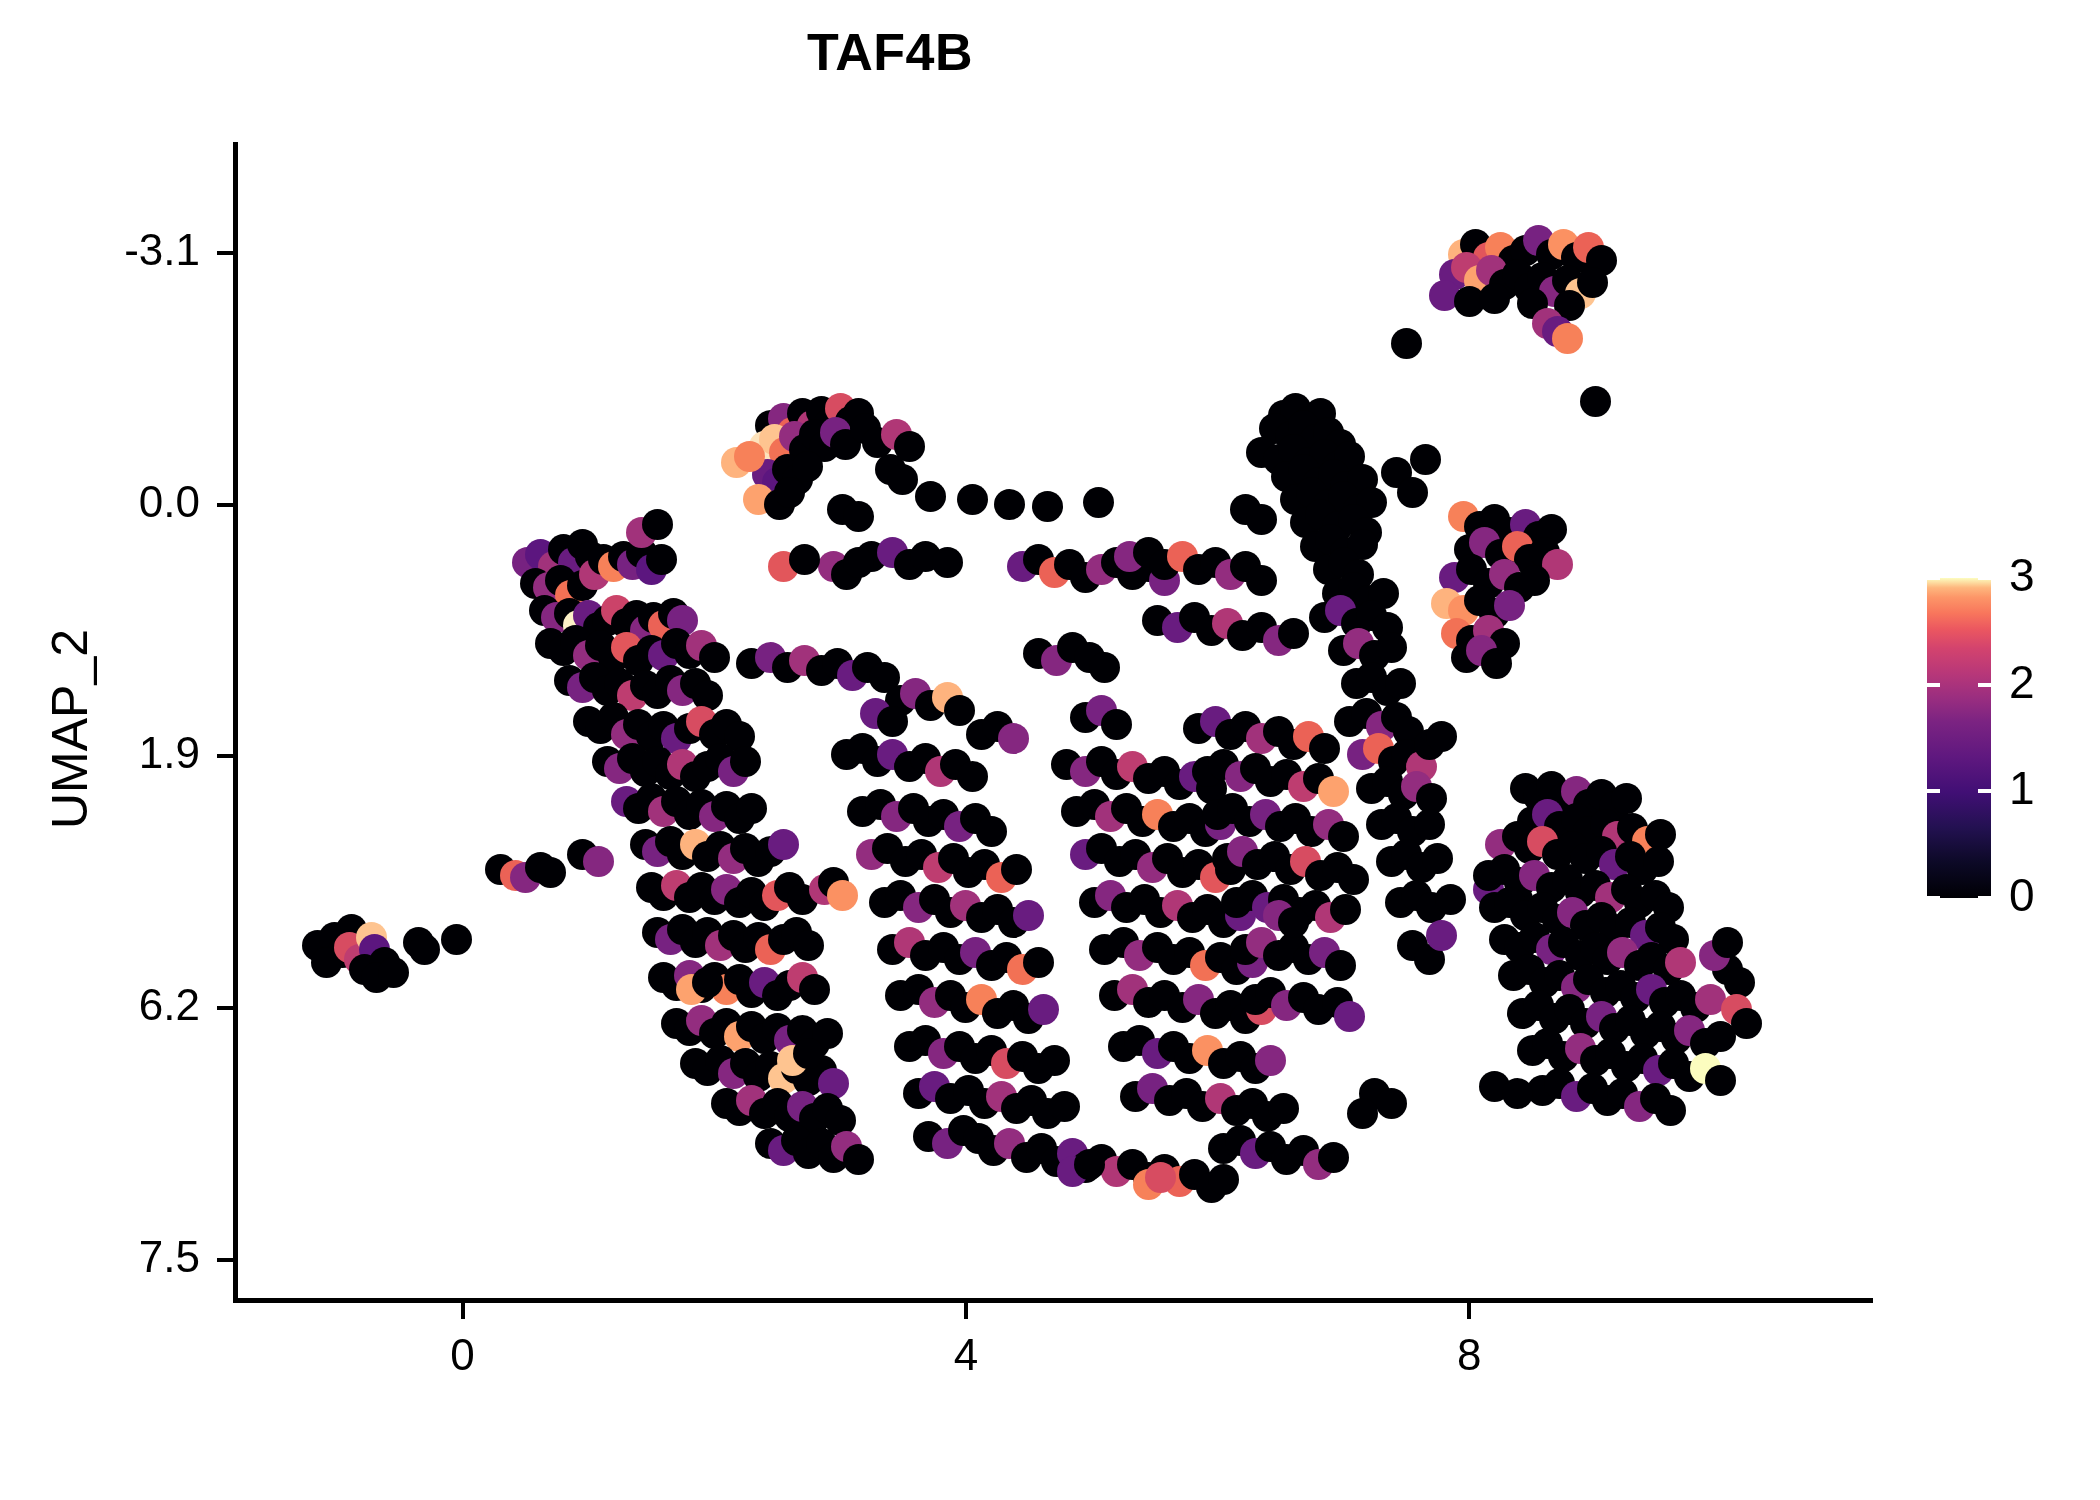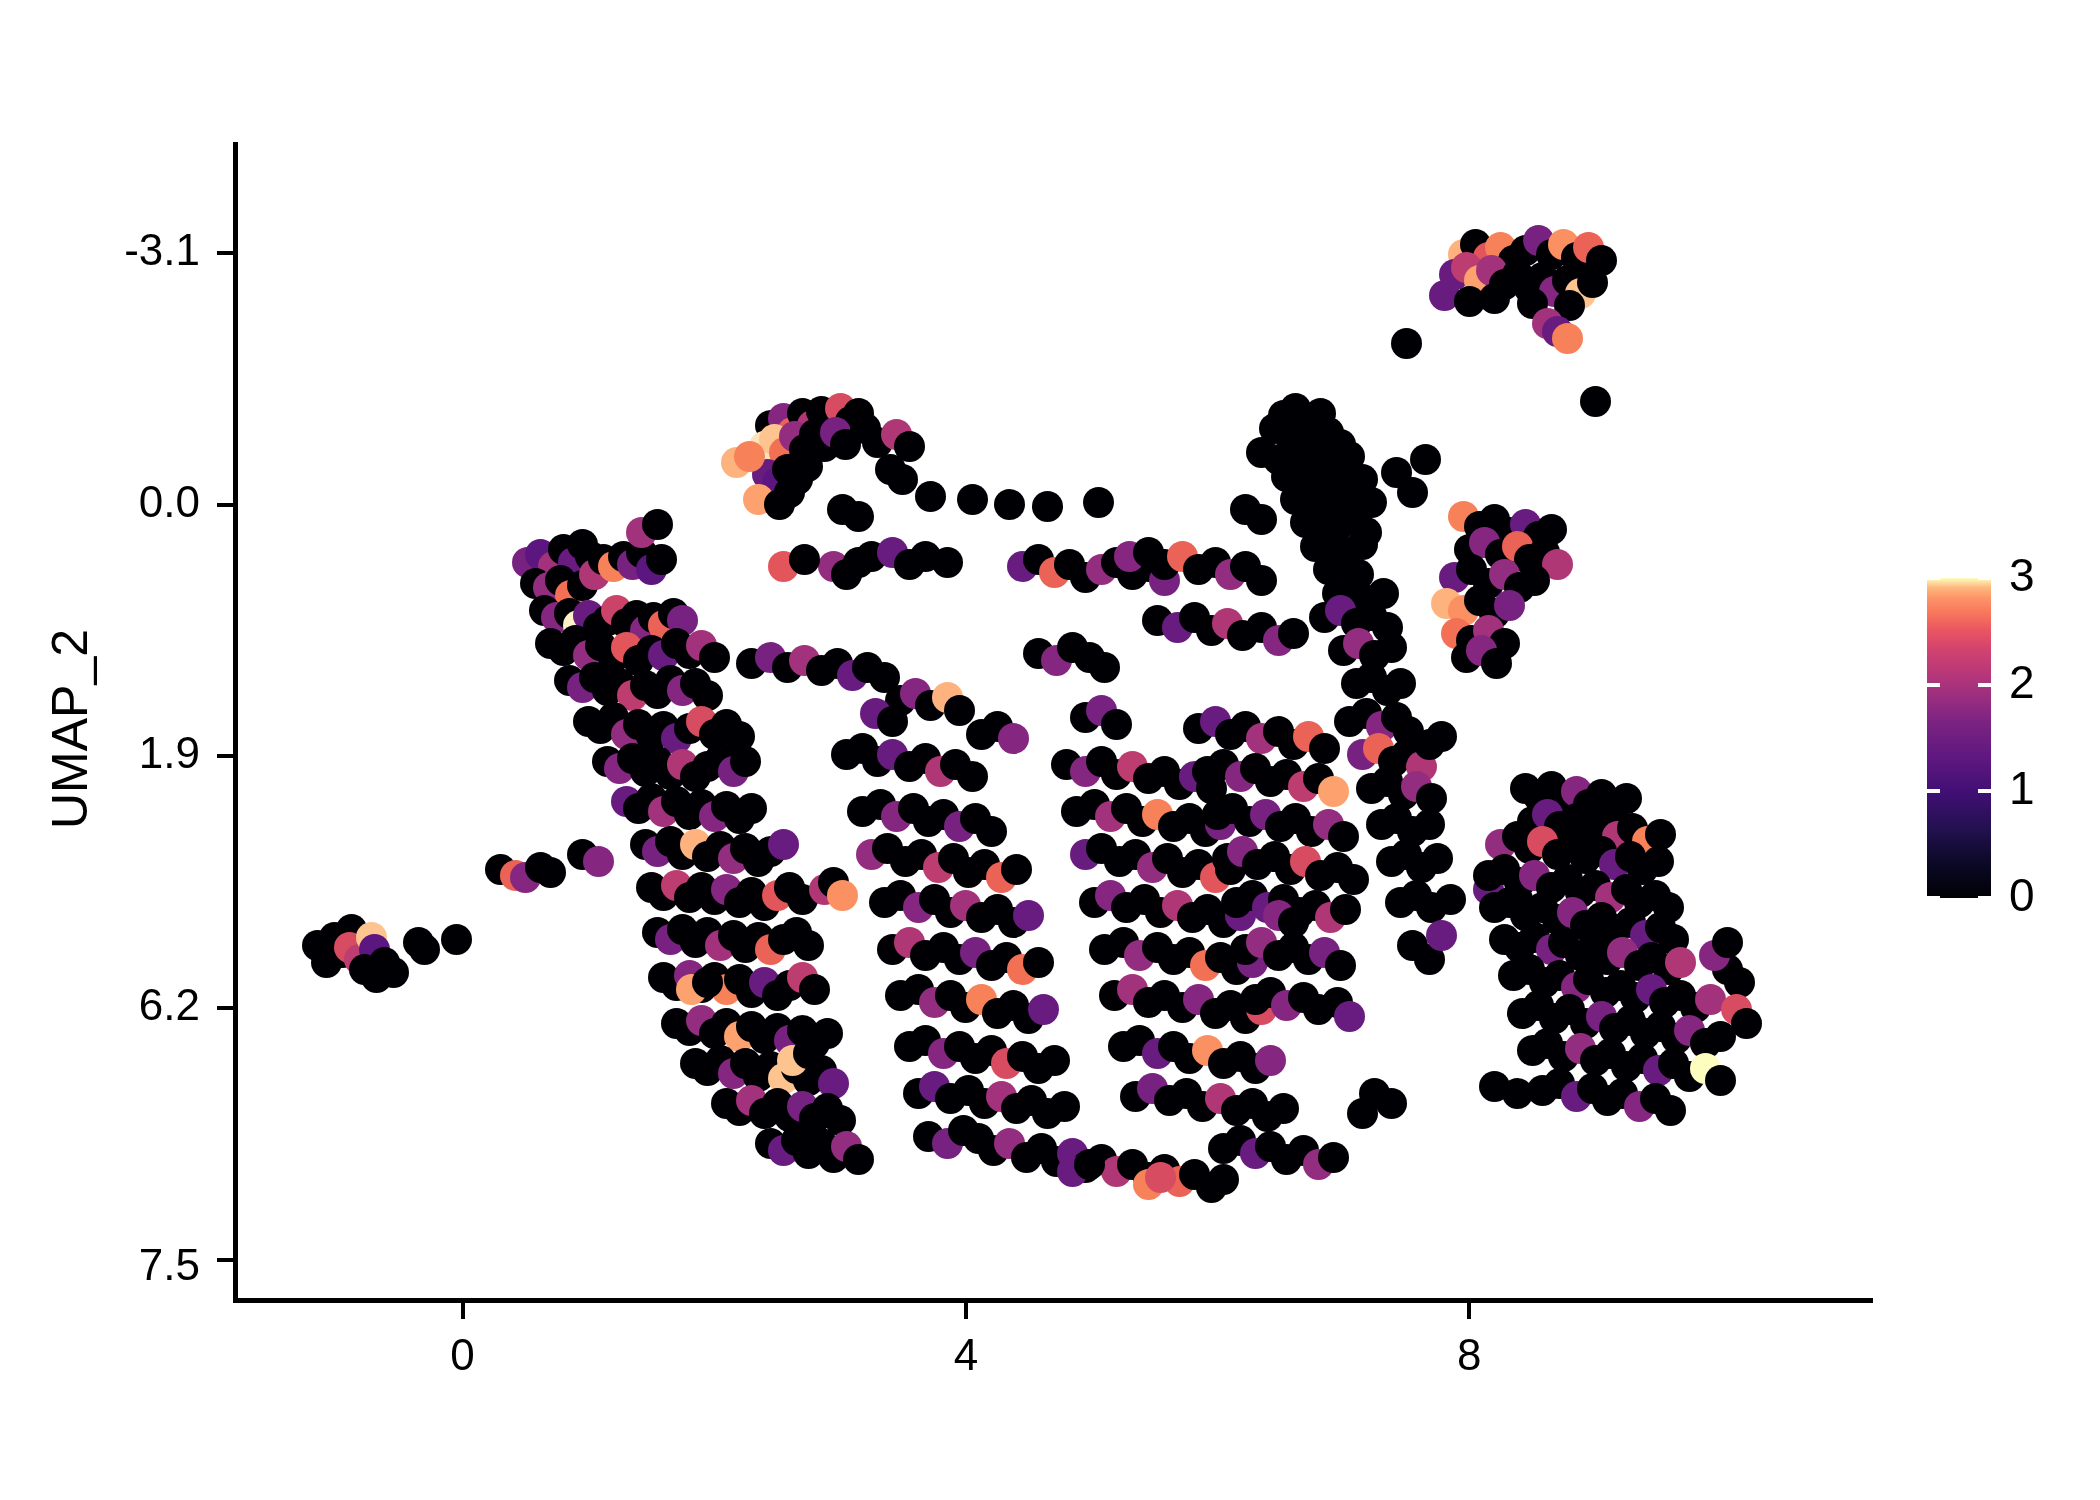--- a/index.html
+++ b/index.html
@@ -93,20 +93,21 @@
   .lg-label{
     position:absolute;left:82px;width:70px;text-align:left;
     font-size:46px;color:#000;
   }
 </style>
 </head>
 <body>
 
 <div id="root">
 
+  <div id="title">TAF4B</div>
 
   <div id="panel">
       <div class="pt" style="left: 81.8px; top: 803.551px; background: rgb(0, 0, 4);"></div>
       <div class="pt" style="left: 98.16px; top: 795.496px; background: rgb(0, 0, 4);"></div>
       <div class="pt" style="left: 106.969px; top: 810.6px; background: rgb(0, 0, 4);"></div>
       <div class="pt" style="left: 115.778px; top: 787.44px; background: rgb(0, 0, 4);"></div>
       <div class="pt" style="left: 90.6092px; top: 820.67px; background: rgb(0, 0, 4);"></div>
       <div class="pt" style="left: 113.262px; top: 805.565px; background: rgb(215, 76, 97);"></div>
       <div class="pt" style="left: 123.329px; top: 817.649px; background: rgb(190, 61, 112);"></div>
       <div class="pt" style="left: 135.914px; top: 795.496px; background: rgb(254, 196, 144);"></div>
@@ -976,21 +977,21 @@
       <div class="pt" style="left: 362.437px; top: 719.974px; background: rgb(133, 39, 128);"></div>
       <div class="pt" style="left: 500.868px; top: 320.212px; background: rgb(254, 179, 126);"></div>
       <div class="pt" style="left: 513.452px; top: 314.17px; background: rgb(247, 129, 89);"></div>
     </div>
 
   <div id="yaxis-line"></div>
   <div id="xaxis-line"></div>
 
   <div id="ytick-group">
       <div class="ytick" style="top: 1257.72px;"></div>
-      <div class="ytick-label" style="top: 1231.72px; left: 50px; width: 150px; margin-top: 8px;">7.5</div>
+      <div class="ytick-label" style="top: 1231.72px; left: 50px; width: 150px;">7.5</div>
       <div class="ytick" style="top: 1005.98px;"></div>
       <div class="ytick-label" style="top: 979.983px; left: 50px; width: 150px;">6.2</div>
       <div class="ytick" style="top: 754.243px;"></div>
       <div class="ytick-label" style="top: 728.243px; left: 50px; width: 150px;">1.9</div>
       <div class="ytick" style="top: 502.504px;"></div>
       <div class="ytick-label" style="top: 476.504px; left: 50px; width: 150px;">0.0</div>
       <div class="ytick" style="top: 250.765px;"></div>
       <div class="ytick-label" style="top: 224.765px; left: 50px; width: 150px;">-3.1</div>
     </div>
   <div id="xtick-group">

